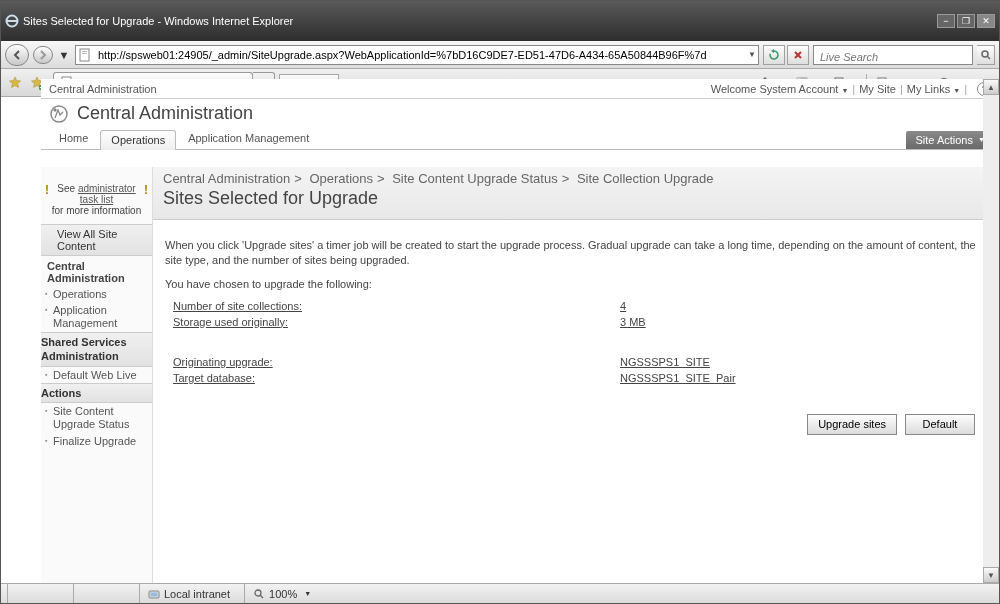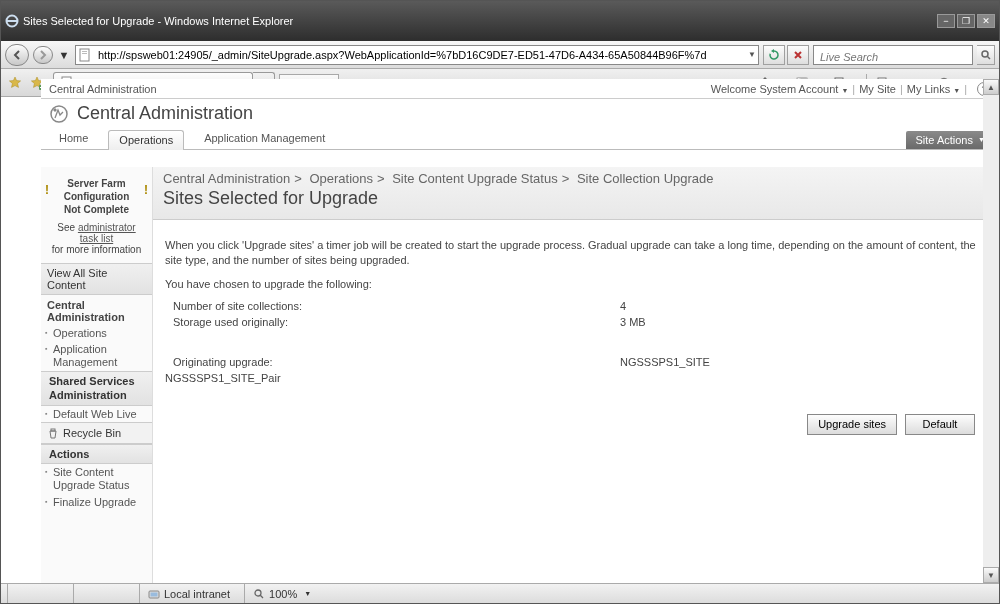--- a/index.html
+++ b/index.html
@@ -50,57 +50,57 @@
   .userbar a{ color:#555; text-decoration:none; cursor:pointer;}
   .userbar .sep{ color:#aaa; margin:0 4px;}
   .help-icn{ width:14px; height:14px; border-radius:50%; border:1px solid #888; display:inline-flex; align-items:center; justify-content:center; font-size:9px; margin-left:6px; cursor:pointer; color:#555;}
 
   
   .sp-title { display:flex; align-items:center; gap:8px; padding:4px 8px; }
   .sp-title .logo { width:20px; height:20px; }
   .sp-title h1 { font-size:18px; font-weight:normal; color:#444; margin:0; font-family: Tahoma, Arial;}
 
   
-  .sp-tabs-row { height:22px; border-bottom:1px solid #bbb; display:flex; align-items:flex-end; padding:0 8px;gap:8px;}
+  .sp-tabs-row { height:22px; border-bottom:1px solid #bbb; display:flex; align-items:flex-end; padding:0 8px;}
   .sp-tab { padding:3px 10px 4px; border:1px solid #bbb; border-bottom:none; margin-right:2px; font-size:11px; cursor:pointer; background:#f4f4f4; position:relative; top:1px; border-radius:3px 3px 0 0;}
   .sp-tab.inactive { border:none; background:transparent; color:#555; top:0; padding-bottom:5px;}
   .sp-tab.active { background: linear-gradient(to bottom,#fff,#eee); font-weight:normal;}
   .sp-tabs-sp{ flex:1;}
   .site-actions { background: linear-gradient(to bottom,#8a8a8a,#6a6a6a); color:#fff; padding:3px 18px 3px 10px; font-size:11px; cursor:pointer; position:relative; border-radius:2px 2px 0 0;}
   .site-actions:after{ content:"▼"; font-size:7px; position:absolute; right:6px; top:5px;}
 
   
   .sp-body { position:absolute; top: 88px; left:0; right:0; bottom:0; display:flex;}
   .sp-left { width:112px; border-right:1px solid #ddd; background:#fafafa; font-size:11px; }
   .sp-main { flex:1; display:flex; flex-direction:column;}
 
   .sp-left .warn-box{ text-align:center; padding:10px 6px 8px; font-size:10px; color:#444; position:relative;}
   .sp-left .warn-box .wt{ font-weight:bold; line-height:1.3;}
   .sp-left .warn-box .excl{ position:absolute; top:16px; font-size:12px; font-weight:bold; color:#aa8800;}
   .sp-left .warn-box .exclL{ left:4px;}
   .sp-left .warn-box .exclR{ right:4px;}
   .sp-left .warn-box a{ text-decoration:underline; color:#555; cursor:pointer;}
-  .sp-left .view-all{ display:block; padding:3px 6px; background:linear-gradient(to bottom,#f0f0f0,#e2e2e2); border-top:1px solid #ccc; border-bottom:1px solid #ccc; cursor:pointer;}
+  .sp-left .view-all{ display:block; padding:3px 16px; background:linear-gradient(to bottom,#f0f0f0,#e2e2e2); border-top:1px solid #ccc; border-bottom:1px solid #ccc; cursor:pointer;}
   .sp-left .nav-head{ padding:4px 6px 2px; font-weight:bold; color:#444;}
   .sp-left .nav-item{ padding:2px 6px 2px 12px; color:#555; cursor:pointer; position:relative;}
   .sp-left .nav-item:before{ content:"▪"; position:absolute; left:4px; font-size:7px; color:#888; top:4px;}
-  .sp-left .section{ padding:3px 8px; background:linear-gradient(to bottom,#f0f0f0,#e2e2e2); border-top:1px solid #ccc; border-bottom:1px solid #ccc; font-weight:bold;}
+  .sp-left .section{ padding:3px 0; background:linear-gradient(to bottom,#f0f0f0,#e2e2e2); border-top:1px solid #ccc; border-bottom:1px solid #ccc; font-weight:bold;}
   .sp-left .recycle{ padding:4px 6px; display:flex; align-items:center; gap:4px; cursor:pointer; border-top:1px solid #ccc; border-bottom:1px solid #ccc; background:#f2f2f2;}
 
   
   .bc-strip{ background: linear-gradient(to bottom,#f4f4f4,#e8e8e8); border-bottom:1px solid #ccc; padding:4px 10px 10px;}
   .bc { color:#666; font-size:13px; }
   .bc a{ color:#666; text-decoration:none; cursor:pointer;}
   .bc .gt{ margin:0 4px;}
   .page-h{ font-size:18px; color:#444; margin:2px 0 0 0; font-weight:normal;}
 
   .content-pad{ padding: 18px 16px 10px 12px; font-size:11px; color:#444;}
   .intro{ margin-bottom:10px; line-height:1.35;}
   .chosen{ margin-bottom:8px;}
-  .kv-row{ display:flex; padding:2px 0;}
+  .kv-row{ display:flex; padding:2px 0;text-decoration:underline;}
   .kv-row .k{ width:455px; padding-left:8px;}
   .kv-row .v{ flex:1;}
   .kv-gap{ height:24px;}
   .btn-row{ display:flex; justify-content:flex-end; gap:8px; padding: 28px 8px 0 0;}
   .sp-btn{ min-width:70px; height:21px; border:1px solid #888; background:linear-gradient(to bottom,#fdfdfd,#dcdcdc); font-size:11px; cursor:pointer; padding:0 10px;}
 
   
   .statusbar{ position:absolute; left:0; right:0; bottom:0; height:20px; background:linear-gradient(to bottom,#f2f2f2,#dcdcdc); border-top:1px solid #aaa; display:flex; align-items:center; font-size:11px; padding:0 6px; gap:6px;}
   .statusbar .sb-left{ flex:1; color:#444;}
   .sb-cell{ border-left:1px solid #aaa; height:100%; display:flex; align-items:center; padding:0 8px; gap:4px;}
@@ -285,45 +285,31 @@
     <div class="sp-tabs-sp"></div>
     <div class="site-actions">Site Actions</div>
   </div>
 
   <div class="sp-body">
 
     <div class="sp-left">
       <div class="warn-box">
         <span class="excl exclL">!</span>
         <span class="excl exclR">!</span>
-        <div class="wt">
-          <span>Server Farm</span><br>
-          <span>Configuration</span><br>
-          <span>Not Complete</span>
-        </div>
         <div style="margin-top:6px; font-size:10px;">
           <span>See </span><a>administrator task list</a><br>
           <span>for more information</span>
         </div>
       </div>
       <a class="view-all">View All Site Content</a>
       <div class="nav-head">Central Administration</div>
       <div class="nav-item">Operations</div>
       <div class="nav-item" style="line-height:1.2;">Application Management</div>
       <div class="section" style="font-weight:bold; line-height:1.2;">Shared Services Administration</div>
       <div class="nav-item">Default Web Live</div>
-      <div class="recycle">
-        <span>
-          <svg class="i12" viewBox="0 0 12 12">
-              <path d="M3 4 h6 l-1 7 h-4 z" fill="none" stroke="#777"></path>
-              <rect x="4" y="2" width="4" height="2" fill="none" stroke="#777"></rect>
-            </svg>
-        </span>
-        <span>Recycle Bin</span>
-      </div>
       <div class="section">Actions</div>
       <div class="nav-item" style="line-height:1.2;">Site Content Upgrade Status</div>
       <div class="nav-item">Finalize Upgrade</div>
     </div>
 
     <div class="sp-main">
       <div class="bc-strip">
         <div class="bc">
           <a>Central Administration</a><span class="gt">&gt;</span>
           <a>Operations</a><span class="gt">&gt;</span>
@@ -342,20 +328,21 @@
         <div class="kv-row">
           <div class="k">Storage used originally:</div>
           <div class="v">3 MB</div>
         </div>
         <div class="kv-gap"></div>
         <div class="kv-row">
           <div class="k">Originating upgrade:</div>
           <div class="v">NGSSSPS1_SITE</div>
         </div>
         <div class="kv-row">
+          <div class="k">Target database:</div>
           <div class="v">NGSSSPS1_SITE_Pair</div>
         </div>
         <div class="btn-row">
           <button class="sp-btn">Upgrade sites</button>
           <button class="sp-btn">Default</button>
         </div>
       </div>
     </div>
   </div>
 </div>

